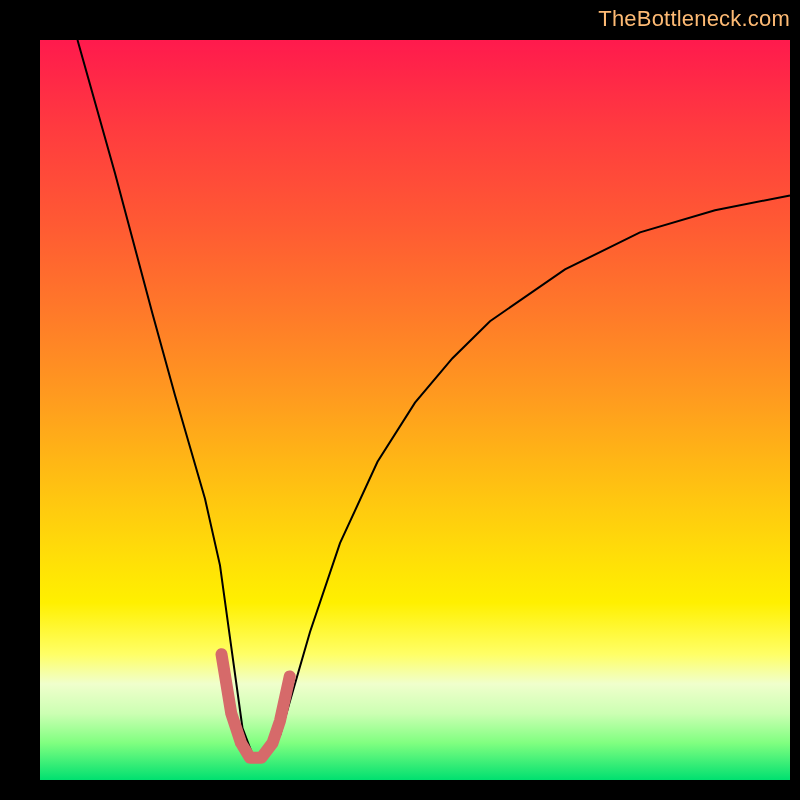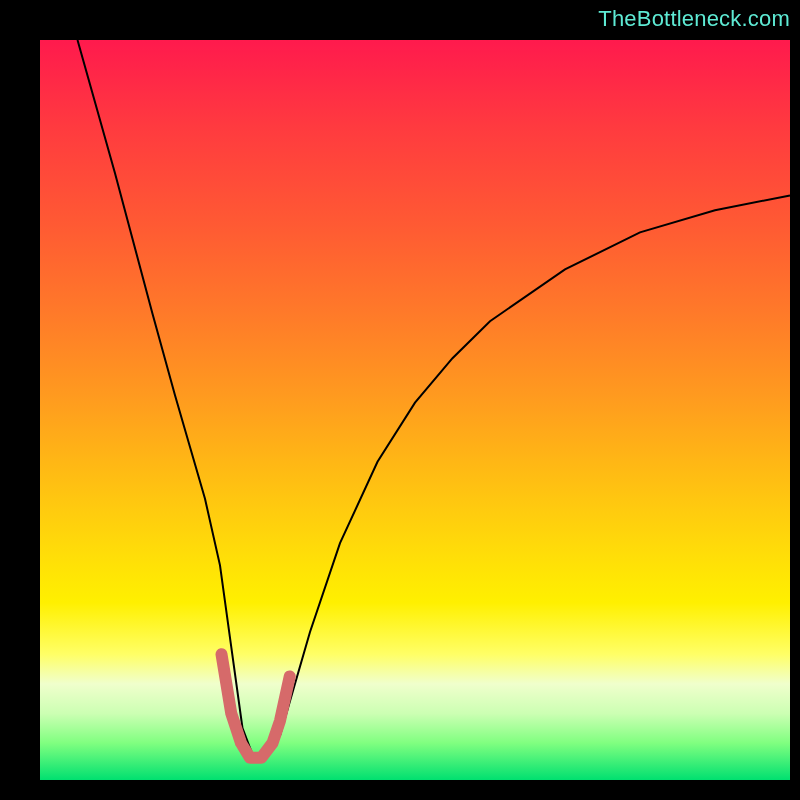--- a/index.html
+++ b/index.html
@@ -38,21 +38,21 @@
       #f0ffcc 87%,
       #ccffb3 91%,
       #80ff80 95%,
       #00e070 100%
     );
   }
   .watermark {
     position: absolute;
     top: 6px;
     right: 10px;
-    color: #5eead4;
+    color: #fdba74;
     font-size: 22px;
     font-weight: 500;
     letter-spacing: 0.2px;
     user-select: none;
   }
   svg.curve {
     position: absolute;
     left: 0;
     top: 0;
     width: 750px;

